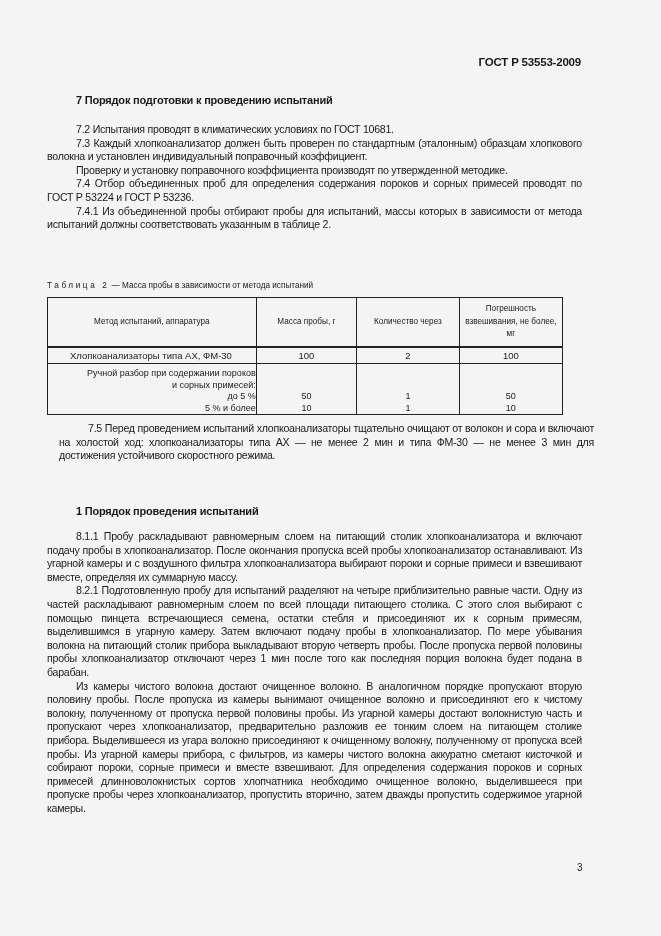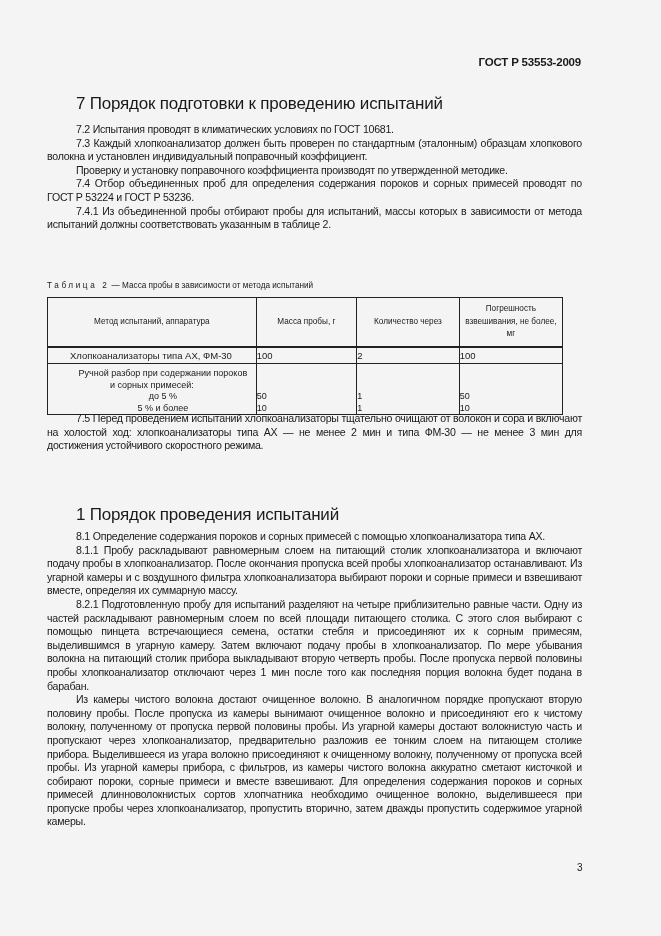--- a/index.html
+++ b/index.html
@@ -10,21 +10,21 @@
     color: #1a1a1a;
     position: relative;
     overflow: hidden;
   }
   .page-header {
     position: absolute; right: 80px; top: 56px;
     font-weight: bold; font-size: 11.5px; letter-spacing: -0.2px;
   }
   .section-title {
     position: absolute; left: 76px;
-    font-weight: normal; font-size: 17px; letter-spacing: -0.2px;
+    font-weight: bold; font-size: 11px; letter-spacing: -0.2px;
   }
   .text-block {
     position: absolute; left: 47px; width: 535px;
     font-size: 10.6px; line-height: 13.6px;
     text-align: justify; letter-spacing: -0.25px;
   }
   .text-block p { margin: 0; text-indent: 29px; }
   .table-caption {
     position: absolute; left: 47px; top: 281px;
     font-size: 8.2px; letter-spacing: 0px;
@@ -33,25 +33,25 @@
   table.data {
     position: absolute; left: 47px; top: 297px;
     width: 516px; border-collapse: collapse;
     font-size: 8.2px;
   }
   table.data td, table.data th {
     border: 1px solid #222; padding: 0; font-weight: normal;
   }
   table.data thead th { height: 48px; text-align: center; vertical-align: middle; line-height: 12.5px; }
   table.data thead tr { border-bottom: 2.5px solid #222; }
-  table.data tbody td { }
+  table.data tbody td { text-align: center; }
   .row1 td { height: 15px; font-size: 9.5px; }
   .row1 td.method { text-align: left; padding-left: 22px; }
   .row2 td { vertical-align: bottom; font-size: 9px; line-height: 11.5px; padding-bottom: 1px; }
-  .row2 td.method { text-align: center; padding-top: 4px; }
+  .row2 td.method { text-align: right; padding-top: 4px; }
   .row2 .m-line1 { padding-left: 22px; }
   .row2 .m-sub { padding-left: 22px; }
   .page-number {
     position: absolute; left: 577px; top: 862px; font-size: 10px;
   }
 </style>
 </head>
 <body>
 
 <div class="page-header">ГОСТ Р 53553-2009</div>
@@ -108,26 +108,25 @@
         <div>1</div>
       </td>
       <td>
         <div>50</div>
         <div>10</div>
       </td>
     </tr>
   </tbody>
 </table>
 
-<div class="text-block" style="top:412px;">
+<div class="text-block" style="top:422px;margin-left:12px;">
   <p>7.5  Перед проведением испытаний хлопкоанализаторы тщательно очищают от волокон и сора и включают на холостой ход: хлопкоанализаторы типа АХ  — не менее 2 мин и типа ФМ-30  — не менее 3 мин для достижения устойчивого скоростного режима.</p>
 </div>
 
 <div class="section-title" style="top:505px;">1  Порядок проведения испытаний</div>
 
 <div class="text-block" style="top:530px;">
-  <p>8.1  Определение содержания пороков и сорных примесей с помощью хлопкоанализатора типа АХ.</p>
   <p>8.1.1  Пробу раскладывают равномерным слоем на питающий столик хлопкоанализатора и включают подачу пробы в хлопкоанализатор. После окончания пропуска всей пробы хлопкоанализатор останавливают. Из угарной камеры и с воздушного фильтра хлопкоанализатора выбирают пороки и сорные примеси и взвешивают вместе, определяя их суммарную массу.</p>
   <p>8.2.1  Подготовленную пробу для испытаний разделяют на четыре приблизительно равные части. Одну из частей раскладывают равномерным слоем по всей площади питающего столика. С этого слоя выбирают с помощью пинцета встречающиеся семена, остатки стебля и присоединяют их к сорным примесям, выделившимся в угарную камеру. Затем включают подачу пробы в хлопкоанализатор. По мере убывания волокна на питающий столик прибора выкладывают вторую четверть пробы. После пропуска первой половины пробы хлопкоанализатор отключают через 1 мин после того как последняя порция волокна будет подана в барабан.</p>
   <p>Из камеры чистого волокна достают очищенное волокно. В аналогичном порядке пропускают вторую половину пробы. После пропуска из камеры вынимают очищенное волокно и присоединяют его к чистому волокну, полученному от пропуска первой половины пробы. Из угарной камеры достают волокнистую часть и пропускают через хлопкоанализатор, предварительно разложив ее тонким слоем на питающем столике прибора. Выделившееся из угара волокно присоединяют к очищенному волокну, полученному от пропуска всей пробы. Из угарной камеры прибора, с фильтров, из камеры чистого волокна аккуратно сметают кисточкой и собирают пороки, сорные примеси и вместе взвешивают. Для определения содержания пороков и сорных примесей длинноволокнистых сортов хлопчатника необходимо очищенное волокно, выделившееся при пропуске пробы через хлопкоанализатор, пропустить вторично, затем дважды пропустить содержимое угарной камеры.</p>
 </div>
 
 <div class="page-number">3</div>
 
 </body></html>

